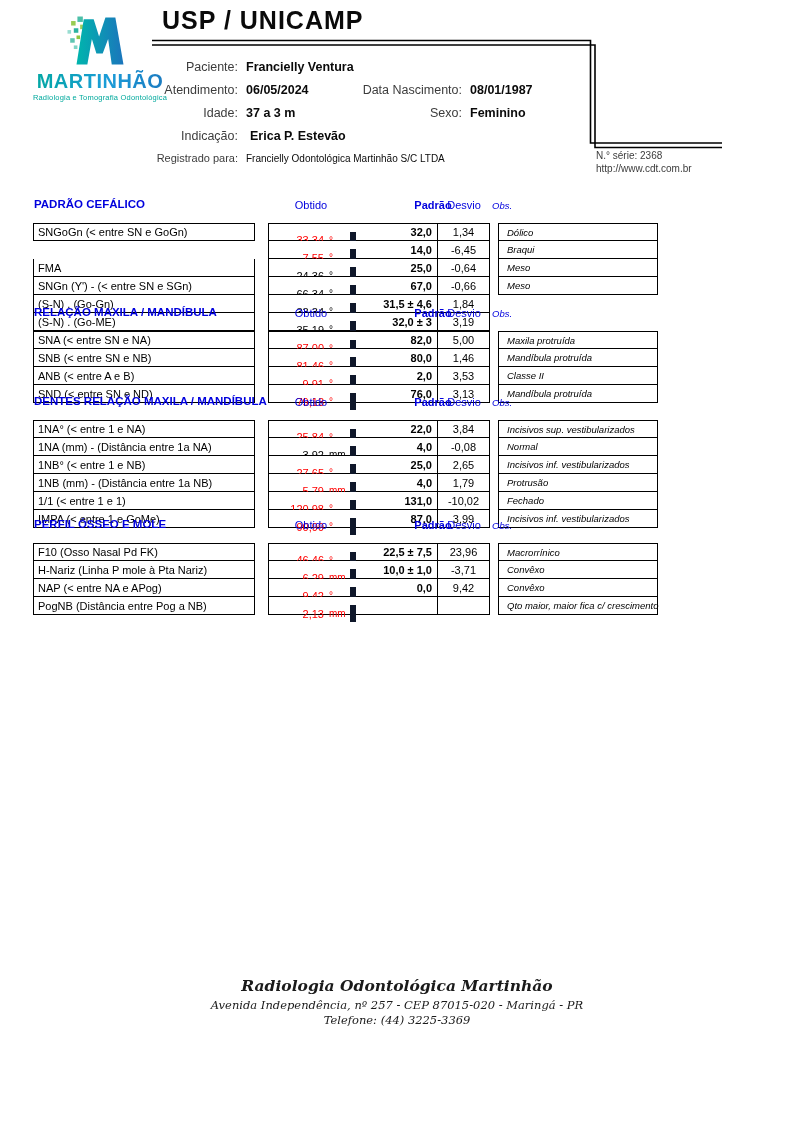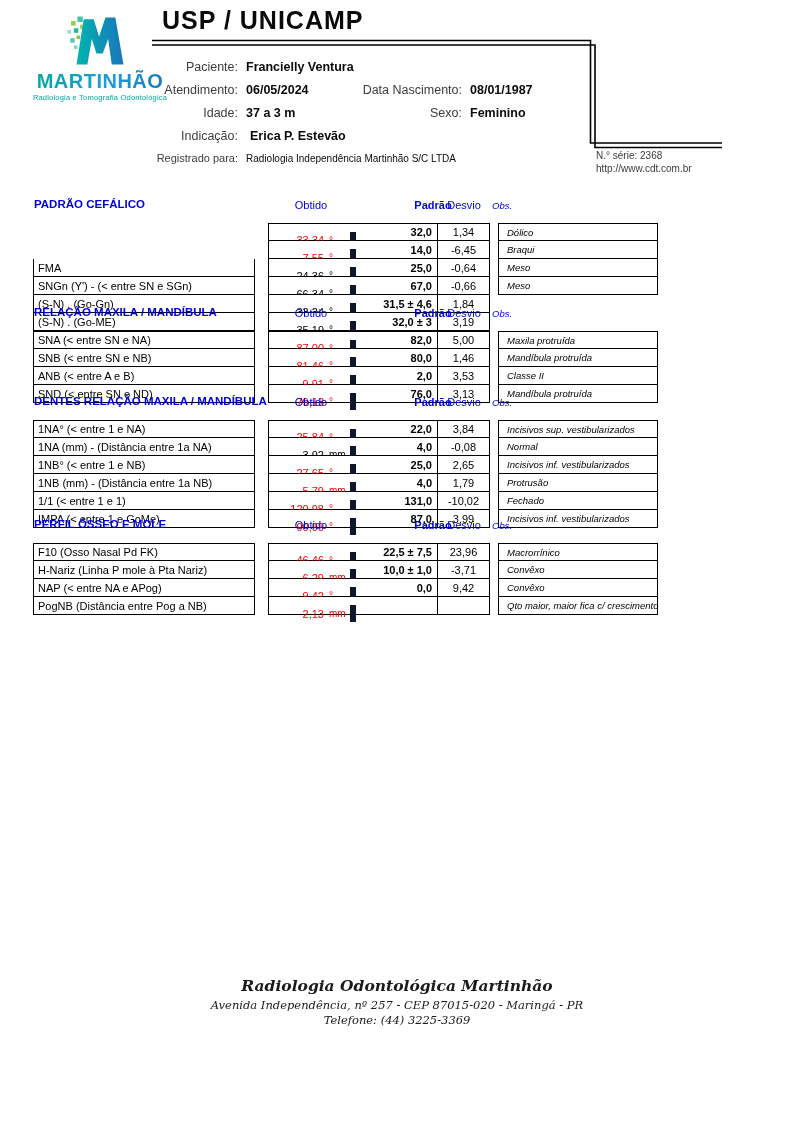--- a/index.html
+++ b/index.html
@@ -113,39 +113,40 @@
     <span class="val" style="left:246px">37 a 3 m</span>
     <span class="lab" style="right:332px">Sexo:</span>
     <span class="val" style="left:470px">Feminino</span>
   </div>
   <div class="prow" style="top:129px">
     <span class="lab" style="right:556px">Indicação:</span>
     <span class="val" style="left:250px">Erica P. Estevão</span>
   </div>
   <div class="prow small" style="top:152px">
     <span class="lab" style="right:556px">Registrado para:</span>
-    <span class="val" style="left:246px">Radiologia Independência Martinhão S/C LTDA</span>
+    <span class="val" style="left:246px">Francielly Odontológica Martinhão S/C LTDA</span>
   </div>
 
   <div class="serial">
     <div>N.° série: 2368</div>
     <div>http://www.cdt.com.br</div>
   </div>
 
   <div id="tables">
       <div class="mtable" style="top: 199px;">
         <div class="thead">
           <span class="ttitle">PADRÃO CEFÁLICO</span>
           <span class="h-obt">Obtido</span>
           <span class="h-pad">Padrão</span>
           <span class="h-des">Desvio</span>
           <span class="h-obs">Obs.</span>
         </div>
         <div class="tbody">
           <div class="trow">
+            <div class="cell c-name">SNGoGn  (&lt; entre SN e GoGn)</div>
             <div class="cell c-vals">
               <span class="obt red">
                 <span class="num">33,34</span>
                 <span class="unit">°</span>
               </span>
               <span class="pad">32,0</span>
               <span class="des">1,34</span>
             </div>
             <div class="cell c-obs">Dólico</div>
           </div>

